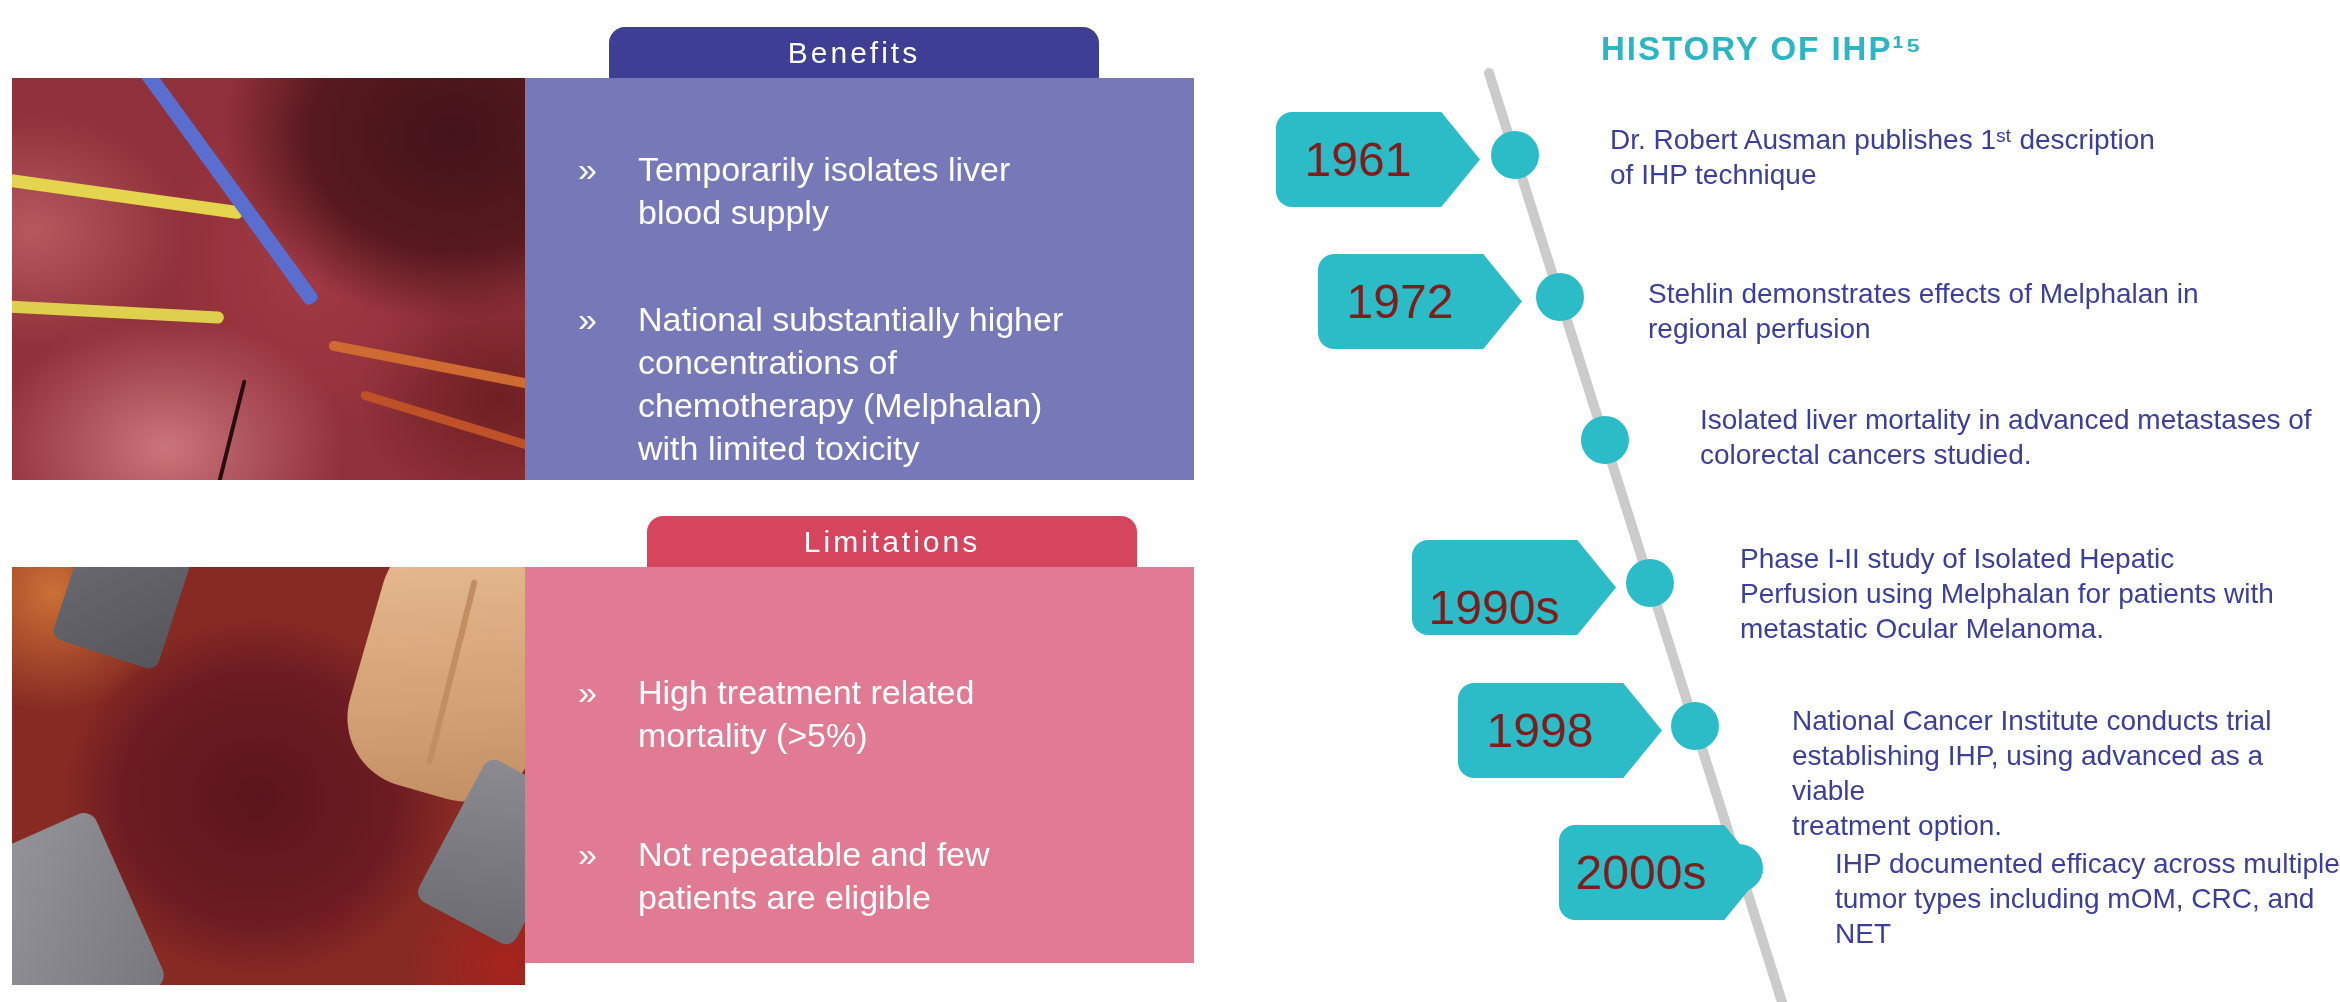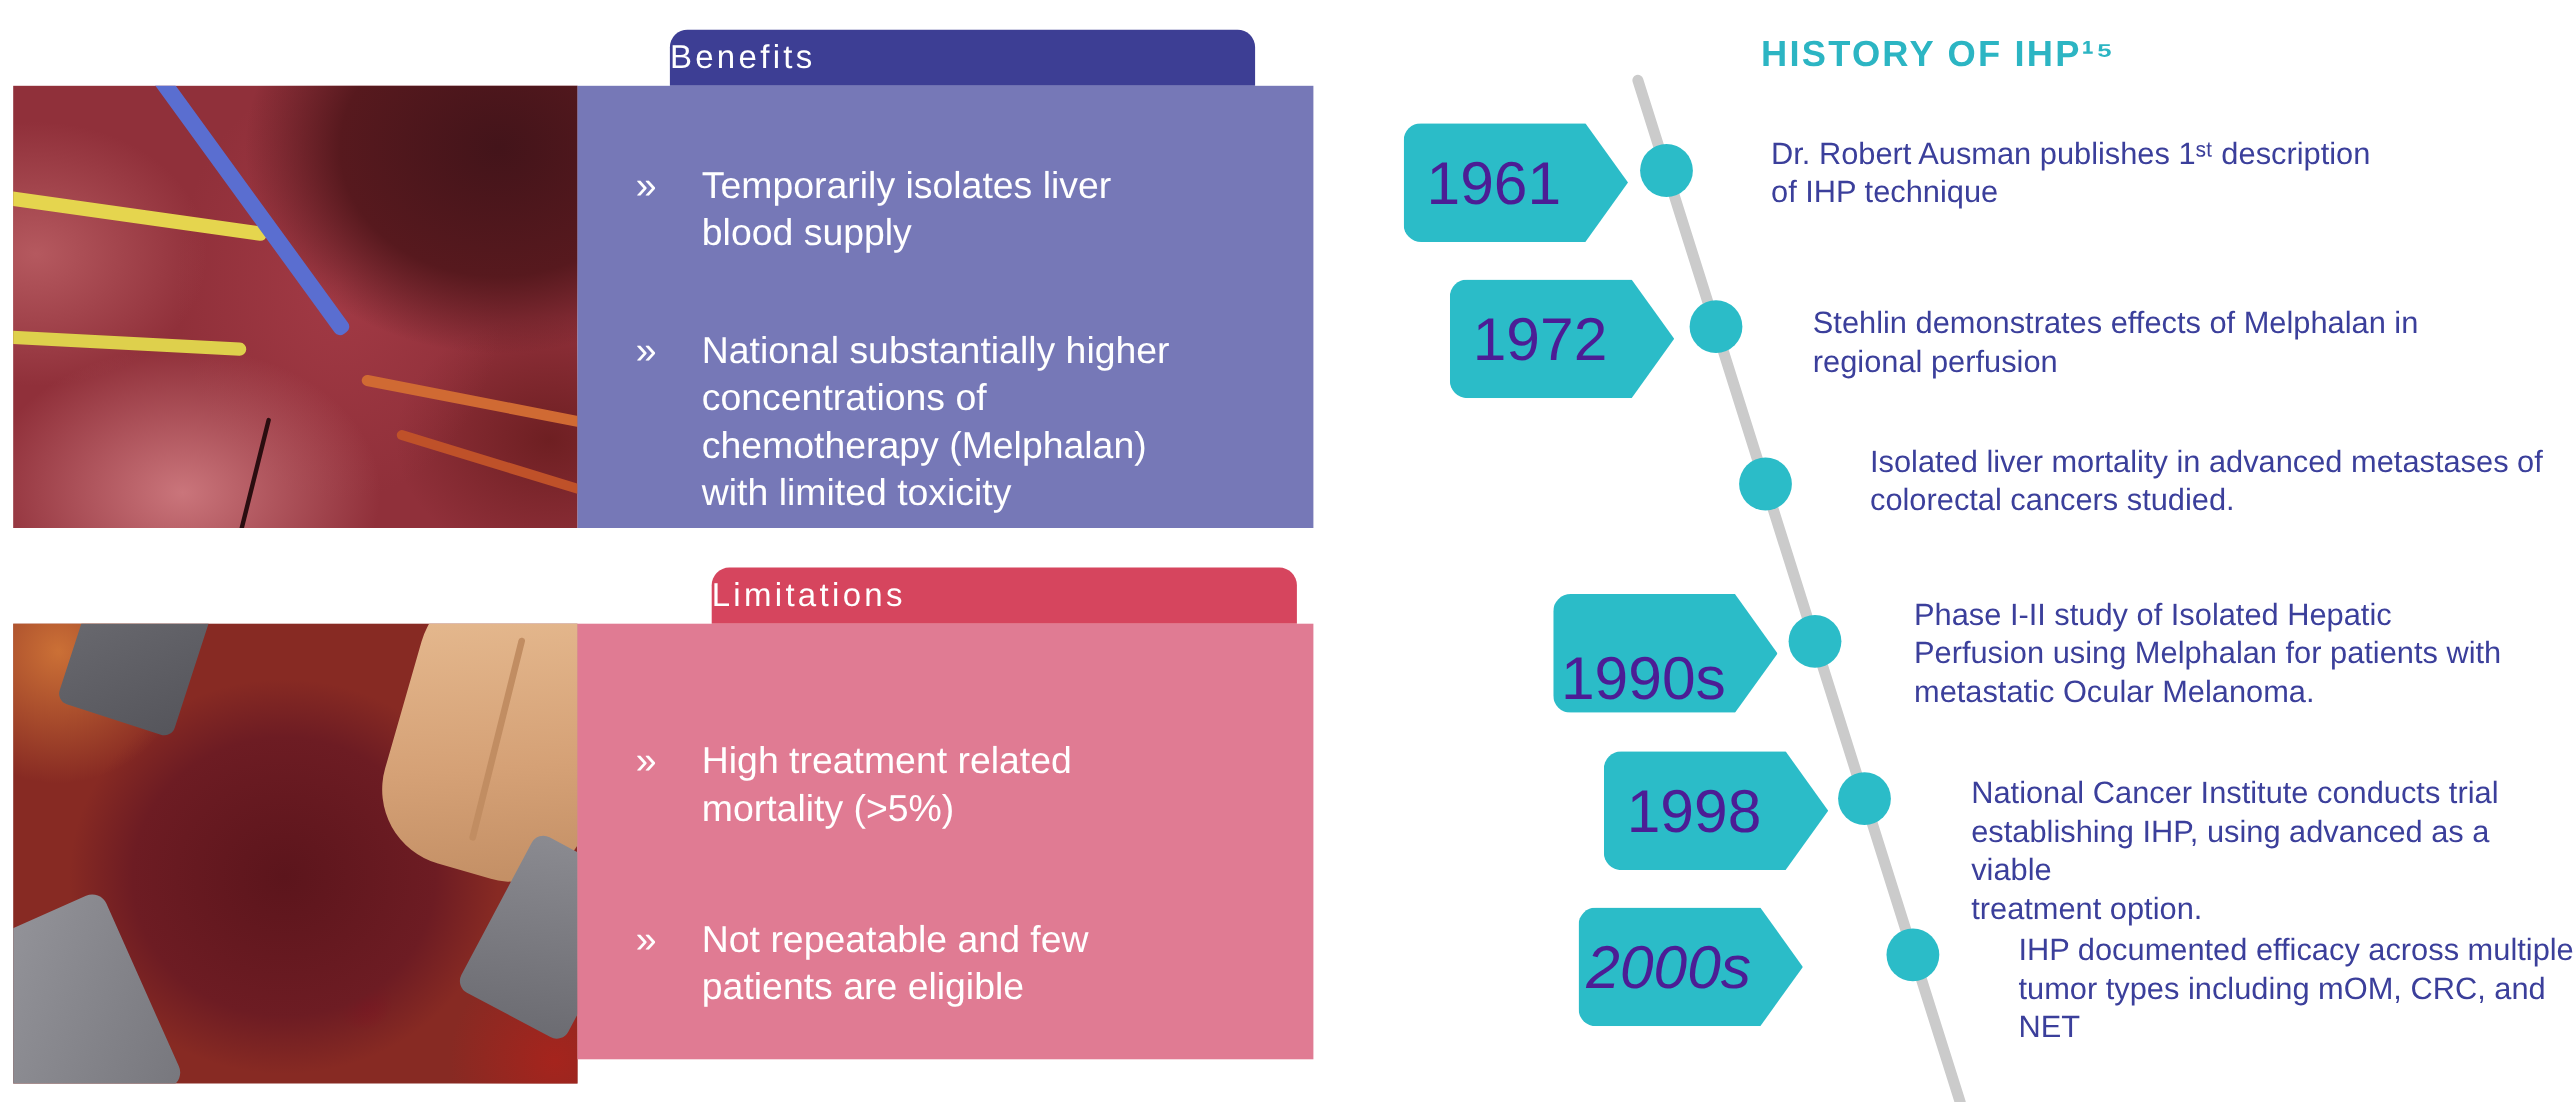--- a/index.html
+++ b/index.html
@@ -34,43 +34,43 @@
       radial-gradient(circle 30px at 62% 82%, #970f22 0%, rgba(151,15,34,0) 90%),
       radial-gradient(circle 24px at 46% 50%, #a8203250 0%, rgba(168,32,50,0) 90%),
       #872a23;}
   .hand{position:absolute;right:-28px;top:-30px;width:190px;height:260px;border-radius:70px;
     background:linear-gradient(160deg,#e9bf95 0%,#d5a176 60%,#c08c62 100%);transform:rotate(16deg);}
   .finger-line{position:absolute;right:70px;top:10px;width:6px;height:190px;background:#c18d62;border-radius:3px;transform:rotate(14deg);}
   .retractor-bl{position:absolute;left:-45px;bottom:-40px;width:170px;height:190px;background:linear-gradient(135deg,#9a9aa0,#77777d);border-radius:14px;transform:rotate(-24deg);}
   .retractor-tl{position:absolute;left:55px;top:-30px;width:110px;height:120px;background:linear-gradient(135deg,#6c6c72,#55555b);border-radius:10px;transform:rotate(18deg);}
   .retractor-r{position:absolute;right:-30px;top:205px;width:110px;height:160px;background:linear-gradient(160deg,#8b8b91,#6b6b71);border-radius:12px;transform:rotate(28deg);}
   
-  .tab{position:absolute;left:609px;width:532px;height:51px;border-radius:16px 16px 0 0;
-    display:flex;align-items:center;justify-content:flex-start;color:#ffffff;
+  .tab{position:absolute;left:609px;width:490px;height:51px;border-radius:16px 16px 0 0;
+    display:flex;align-items:center;justify-content:center;color:#ffffff;
     font-size:30px;font-weight:500;letter-spacing:3px;}
   .tab-benefits{top:27px;background:#3d3e94;}
   .tab-limitations{top:516px;background:#d6455e;margin-left:38px;}
   .panel{position:absolute;left:525px;width:669px;color:#ffffff;box-sizing:border-box;}
   .panel-benefits{top:78px;height:402px;background:#7678b7;padding:70px 0 0 53px;}
   .panel-limitations{top:567px;height:396px;background:#e07b93;padding:104px 0 0 53px;}
   .bullet-row{display:flex;align-items:flex-start;}
   .panel-benefits .bullet-row + .bullet-row{margin-top:64px;}
   .panel-limitations .bullet-row + .bullet-row{margin-top:76px;}
   .bullet-marker{width:60px;flex:0 0 60px;font-size:34px;line-height:43px;}
   .bullet-text{font-size:34px;line-height:43px;white-space:pre-line;}
   
   .tl-title{position:absolute;left:1601px;top:30px;font-size:33px;font-weight:bold;
     letter-spacing:2px;color:#2cb5c3;}
   .tl-svg{position:absolute;left:0;top:0;width:2340px;height:1002px;}
-  .year-badge{position:absolute;width:204px;height:108px;background:#2bbcc8;border-radius:16px;
+  .year-badge{position:absolute;width:204px;height:95px;background:#2bbcc8;border-radius:16px;
     clip-path:polygon(0 0, 81% 0, 100% 50%, 81% 100%, 0 100%);
     display:flex;align-items:center;justify-content:center;padding-right:40px;box-sizing:border-box;
-    color:#4c1d95;font-size:55px;}
+    color:#7f1d1d;font-size:48px;}
   .badge-0{left:1276px;top:112px;} .badge-1{left:1318px;top:254px;} .badge-2{left:1372px;top:396px;}
-  .badge-3{left:1412px;top:540px;align-items:flex-end;} .badge-4{left:1458px;top:683px;} .badge-5{left:1435px;top:825px;font-style:italic;}
+  .badge-3{left:1412px;top:540px;align-items:flex-end;} .badge-4{left:1458px;top:683px;} .badge-5{left:1559px;top:825px;}
   .tl-node{position:absolute;width:48px;height:48px;border-radius:50%;background:#2bbcc8;}
   .node-0{left:1491px;top:131px;} .node-1{left:1536px;top:273px;} .node-2{left:1581px;top:416px;}
   .node-3{left:1626px;top:559px;} .node-4{left:1671px;top:702px;} .node-5{left:1715px;top:844px;}
   .tl-text{position:absolute;color:#3b3f9b;font-size:28px;line-height:35px;white-space:pre-line;}
   .text-0{left:1610px;top:122px;} .text-1{left:1648px;top:276px;} .text-2{left:1700px;top:402px;}
   .text-3{left:1740px;top:541px;} .text-4{left:1792px;top:703px;} .text-5{left:1835px;top:846px;}
 </style>
 </head>
 <body>
 

